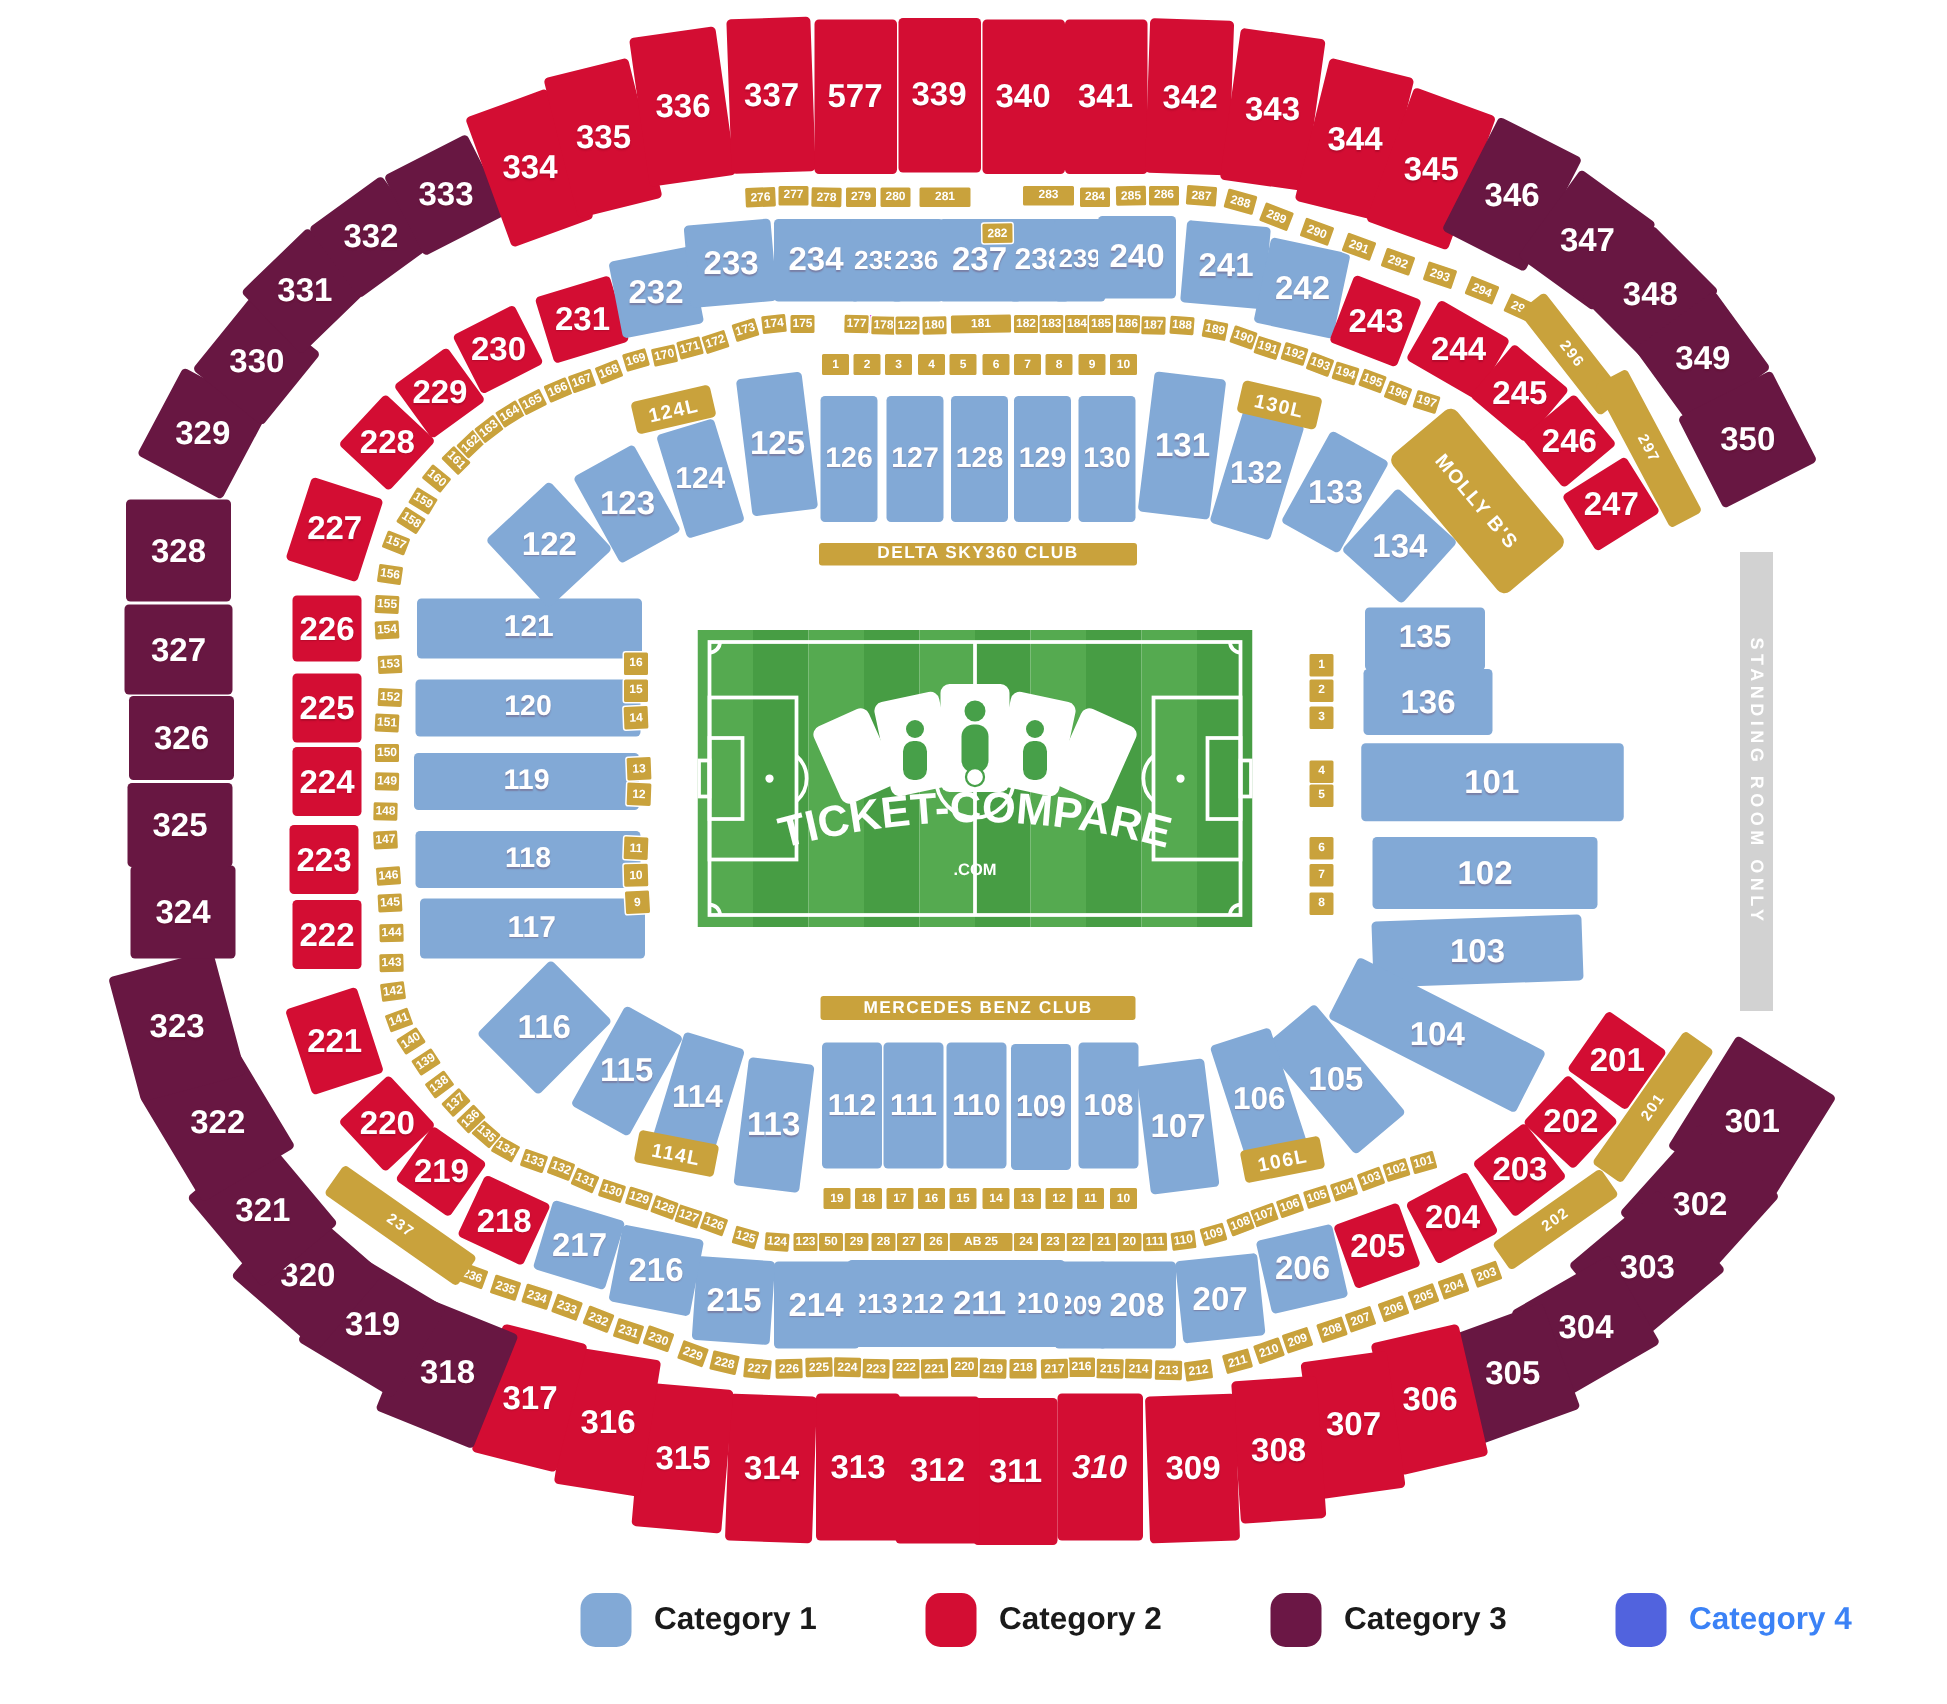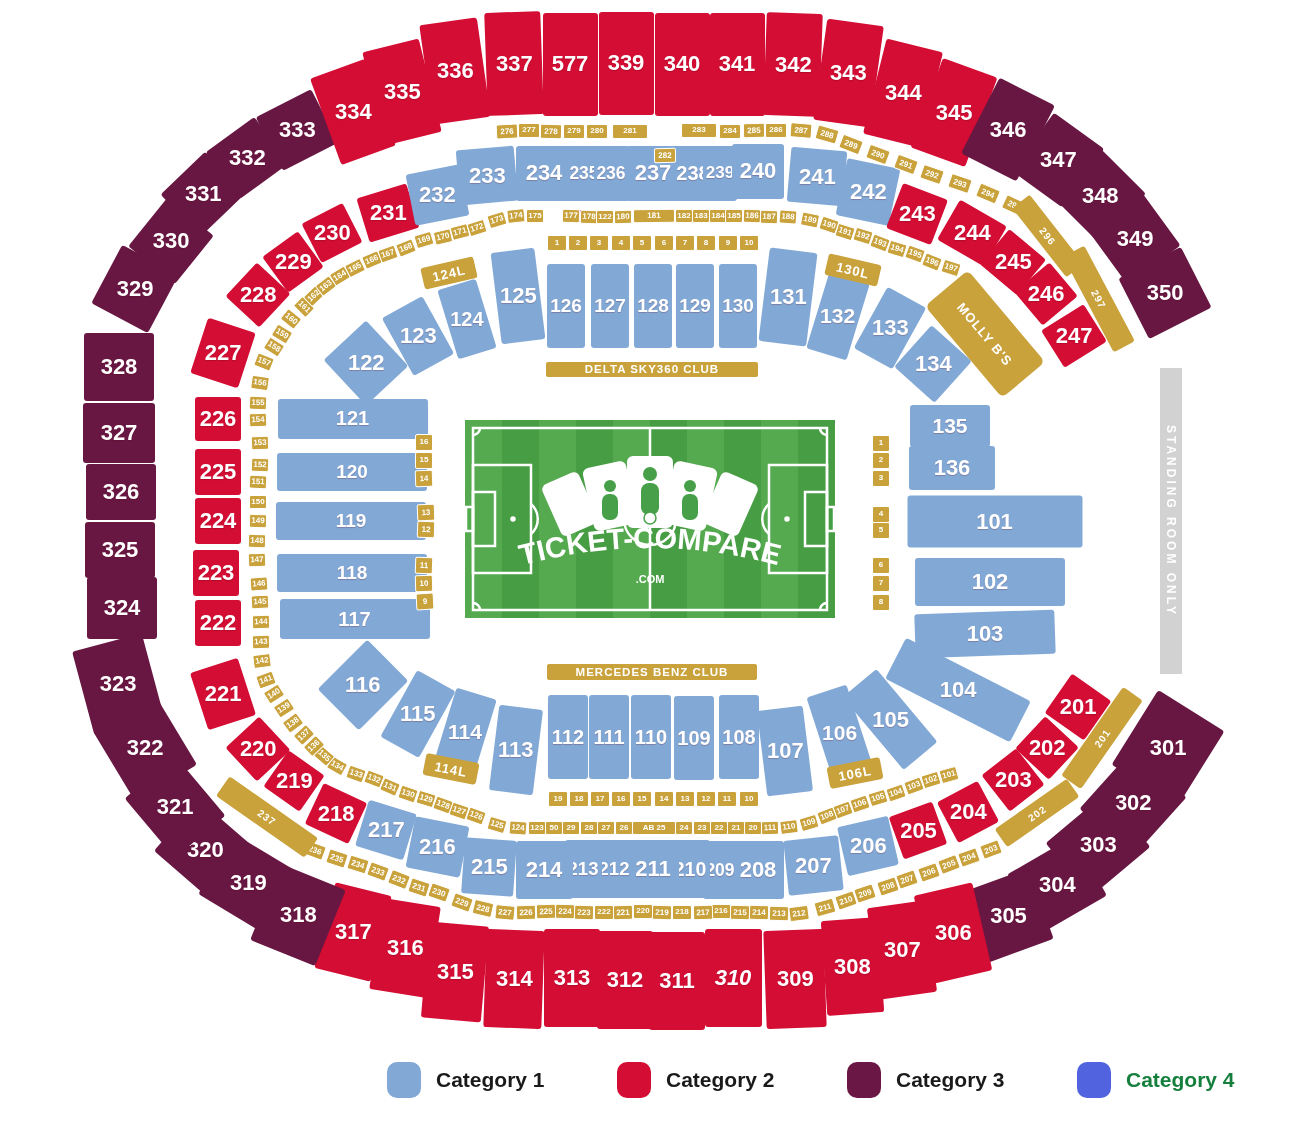--- a/index.html
+++ b/index.html
@@ -687,15 +687,15 @@
     <div class="lg-item" style="left: 617px; top: 1062px; position: absolute;">
       <div class="lg-swatch" style="background: rgb(211, 13, 51);"></div>
       <div class="lg-label" style="color: rgb(26, 26, 26);">Category 2</div>
     </div>
     <div class="lg-item" style="left: 847px; top: 1062px; position: absolute;">
       <div class="lg-swatch" style="background: rgb(107, 23, 69);"></div>
       <div class="lg-label" style="color: rgb(26, 26, 26);">Category 3</div>
     </div>
     <div class="lg-item" style="left: 1077px; top: 1062px; position: absolute;">
       <div class="lg-swatch" style="background: rgb(81, 99, 222);"></div>
-      <div class="lg-label" style="color: #15803d;">Category 4</div>
+      <div class="lg-label" style="color: #3b82f6;">Category 4</div>
     </div>
   </div>
 
 </body></html>

